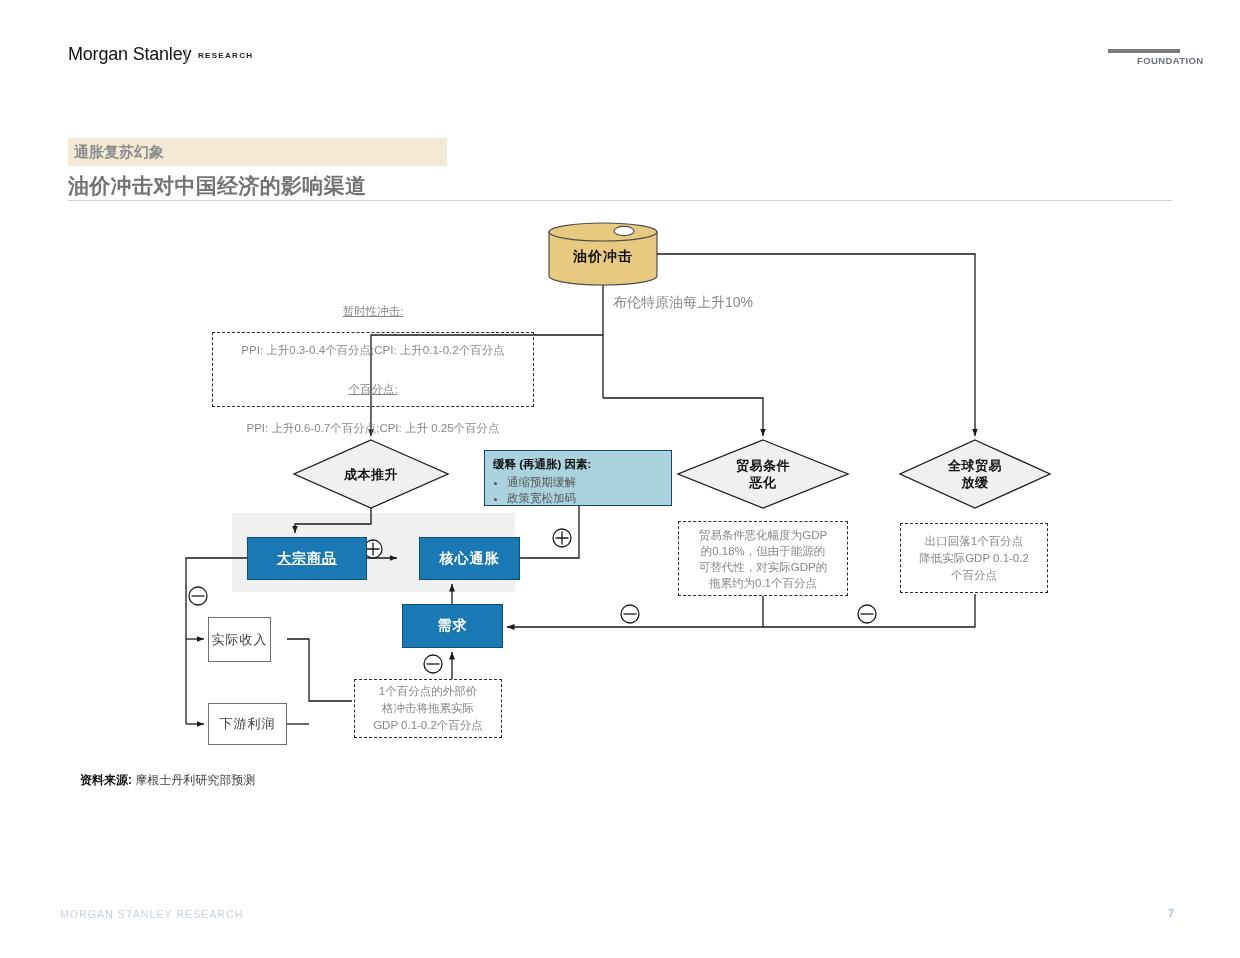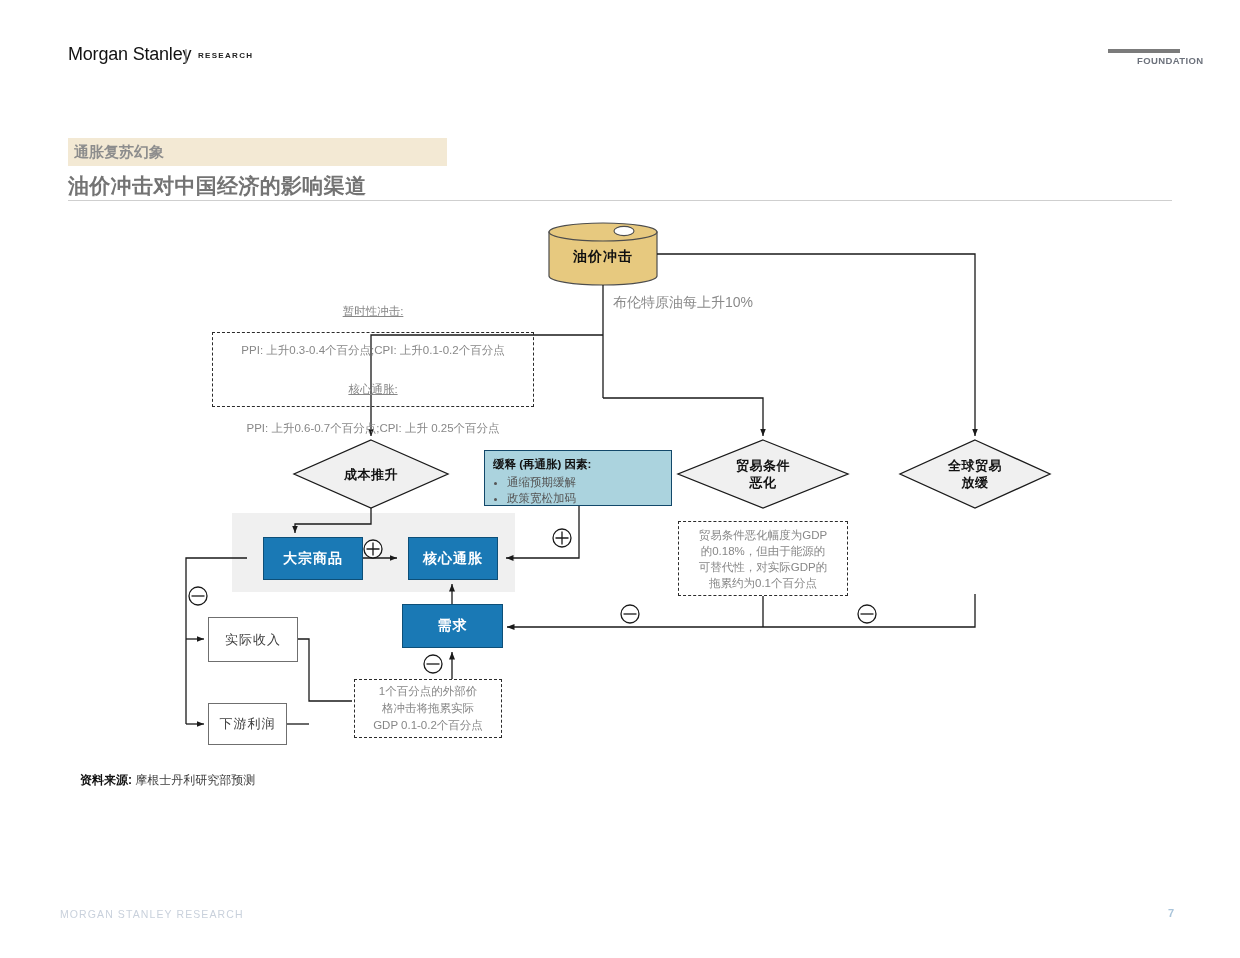--- a/index.html
+++ b/index.html
@@ -141,21 +141,21 @@
       </g>
     </g>
   </svg>
 
   <div class="abs node" id="cyl-label">油价冲击</div>
   <div class="abs node" id="shock-note">布伦特原油每上升10%</div>
 
   <div class="abs node dashbox" style="left:212px;top:332px;width:322px;height:75px;gap:23px;">
     <div class="u">暂时性冲击:</div>
     <div>PPI: 上升0.3-0.4个百分点;CPI: 上升0.1-0.2个百分点</div>
-    <div class="u">核心通胀:</div>
+    <div class="u">个百分点:</div>
     <div>PPI: 上升0.6-0.7个百分点;CPI: 上升 0.25个百分点</div>
   </div>
 
   <div class="abs node diamond-label" style="left:294px;top:440px;width:154px;height:68px;">
     <span>成本推升</span>
   </div>
   <div class="abs node diamond-label" style="left:678px;top:440px;width:170px;height:68px;">
     <span>贸易条件</span>
     <span>恶化</span>
   </div>
@@ -165,34 +165,39 @@
       <li>通缩预期缓解</li>
       <li>政策宽松加码</li>
     </ul>
   </div>
 
   <div class="abs node diamond-label" style="left:900px;top:440px;width:150px;height:68px;">
     <span>全球贸易</span>
     <span>放缓</span>
   </div>
 
-  <div class="abs node bluebox" style="left:263px;top:537px;width:100px;height:43px;">大宗商品</div>
-  <div class="abs node bluebox" style="left:408px;top:537px;width:90px;height:43px;">核心通胀</div>
+  <div class="abs node bluebox" style="left:247px;top:537px;width:120px;height:43px;text-decoration:underline;">大宗商品</div>
+  <div class="abs node bluebox" style="left:419px;top:537px;width:101px;height:43px;">核心通胀</div>
   <div class="abs node bluebox" style="left:402px;top:604px;width:101px;height:44px;">需求</div>
 
-  <div class="abs node whitebox" style="left:208px;top:617px;width:90px;height:45px;">实际收入</div>
+  <div class="abs node whitebox" style="left:208px;top:617px;width:63px;height:45px;">实际收入</div>
   <div class="abs node whitebox" style="left:208px;top:703px;width:79px;height:42px;">下游利润</div>
 
   <div class="abs node dashbox" style="left:678px;top:521px;width:170px;height:75px;line-height:16px;">
     <div>贸易条件恶化幅度为GDP</div>
     <div>的0.18%，但由于能源的</div>
     <div>可替代性，对实际GDP的</div>
     <div>拖累约为0.1个百分点</div>
   </div>
 
+  <div class="abs node dashbox" style="left:900px;top:523px;width:148px;height:70px;line-height:17px;">
+    <div>出口回落1个百分点</div>
+    <div>降低实际GDP 0.1-0.2</div>
+    <div>个百分点</div>
+  </div>
 
   <div class="abs node dashbox" style="left:354px;top:679px;width:148px;height:59px;line-height:17px;">
     <div>1个百分点的外部价</div>
     <div>格冲击将拖累实际</div>
     <div>GDP 0.1-0.2个百分点</div>
   </div>
 </div>
 
 <div class="abs" id="source">
   <b>资料来源:</b>

